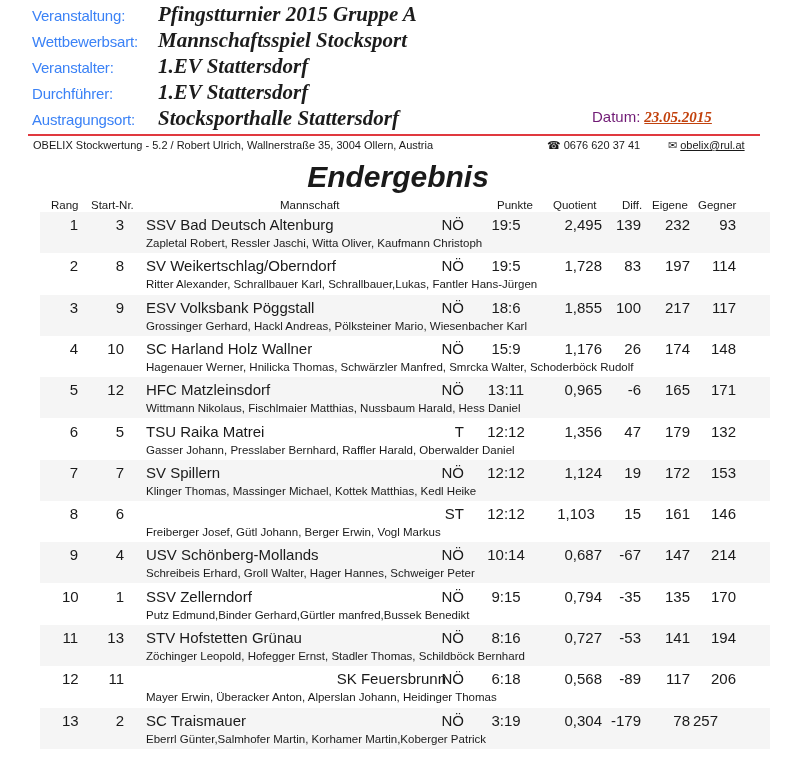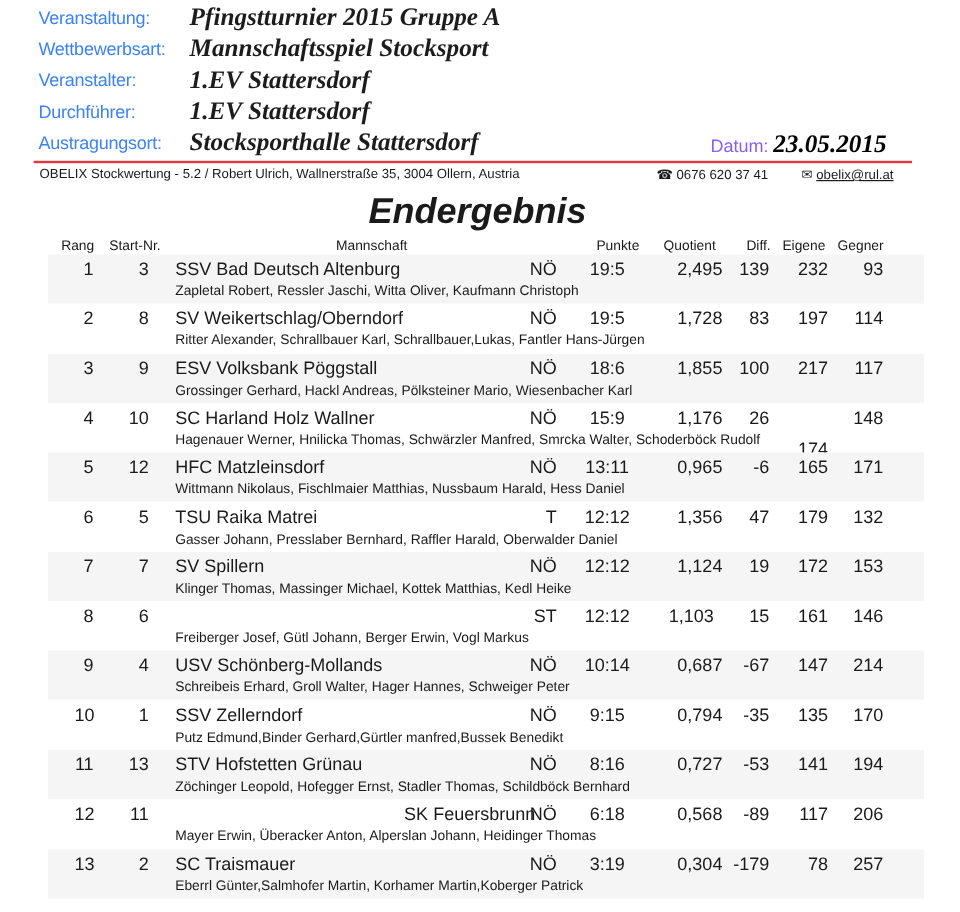--- a/index.html
+++ b/index.html
@@ -4,22 +4,22 @@
   <style>
     * { margin: 0; padding: 0; box-sizing: border-box; }
     html, body { width: 800px; height: 760px; background: #ffffff; overflow: hidden; }
     body { position: relative; font-family: "Liberation Sans", sans-serif; color: #1a1a1a; }
 
     .meta { position: absolute; left: 0; top: 0; width: 800px; }
     .meta-row { position: absolute; left: 0; height: 24px; width: 800px; }
     .meta-label { position: absolute; left: 32px; font-size: 15px; color: #3b82f6; letter-spacing: -0.2px; }
     .meta-value { position: absolute; left: 158px; font-family: "Liberation Serif", serif; font-style: italic; font-weight: bold; font-size: 21px; color: #1c1c1c; white-space: nowrap; }
     .datum { position: absolute; left: 592px; top: 108px; white-space: nowrap; }
-    .datum-label { font-size: 15px; color: #8b5cf6; }
-    .datum-value { font-family: "Liberation Serif", serif; font-style: italic; font-weight: bold; font-size: 21px; color: #000000; margin-left: 4px; }
+    .datum-label { font-size: 15px; color: #701a75; }
+    .datum-value { font-family: "Liberation Serif", serif; font-style: italic; font-weight: bold; font-size: 15px; color: #c2410c; margin-left: 4px; text-decoration: underline; }
 
     .red-rule { position: absolute; left: 28px; top: 134px; width: 732px; height: 2px; background: #e0393f; }
 
     .footer-line { position: absolute; top: 139px; left: 33px; width: 730px; height: 16px; font-size: 11px; color: #1a1a1a; white-space: nowrap; }
     .footer-left { position: absolute; left: 0; }
     .footer-phone { position: absolute; left: 514px; }
     .footer-mail { position: absolute; left: 635px; }
     .footer-mail a { color: #1a1a1a; text-decoration: underline; }
     .ico { display: inline-block; margin-right: 3px; font-size: 11px; }
 
@@ -126,21 +126,21 @@
       <span class="members">Grossinger Gerhard, Hackl Andreas, Pölksteiner Mario, Wiesenbacher Karl</span>
     </div>
     <div class="row" style="top: 123.9px;">
       <span class="cell" style="left: 22px; width: 16px; text-align: right;">4</span>
       <span class="cell" style="left: 64px; width: 20px; text-align: right;">10</span>
       <span class="cell" style="left: 106px; width: 300px; text-align: left;">SC Harland Holz Wallner</span>
       <span class="cell" style="left: 390px; width: 34px; text-align: right;">NÖ</span>
       <span class="cell" style="left: 430px; width: 72px; text-align: center;">15:9</span>
       <span class="cell" style="left: 510px; width: 52px; text-align: right;">1,176</span>
       <span class="cell" style="left: 565px; width: 36px; text-align: right;">26</span>
-      <span class="cell" style="left: 610px; width: 40px; text-align: right; margin-top: 26px;">174</span>
+      <span class="cell" style="left: 610px; width: 40px; text-align: right;">174</span>
       <span class="cell" style="left: 656px; width: 40px; text-align: right;">148</span>
       <span class="members">Hagenauer Werner, Hnilicka Thomas, Schwärzler Manfred, Smrcka Walter, Schoderböck Rudolf</span>
     </div>
     <div class="row shade" style="top: 165.2px;">
       <span class="cell" style="left: 22px; width: 16px; text-align: right;">5</span>
       <span class="cell" style="left: 64px; width: 20px; text-align: right;">12</span>
       <span class="cell" style="left: 106px; width: 300px; text-align: left;">HFC Matzleinsdorf</span>
       <span class="cell" style="left: 390px; width: 34px; text-align: right;">NÖ</span>
       <span class="cell" style="left: 430px; width: 72px; text-align: center;">13:11</span>
       <span class="cell" style="left: 510px; width: 52px; text-align: right;">0,965</span>
@@ -234,16 +234,16 @@
     </div>
     <div class="row shade" style="top: 495.6px;">
       <span class="cell" style="left: 22px; width: 16px; text-align: right;">13</span>
       <span class="cell" style="left: 64px; width: 20px; text-align: right;">2</span>
       <span class="cell" style="left: 106px; width: 300px; text-align: left;">SC Traismauer</span>
       <span class="cell" style="left: 390px; width: 34px; text-align: right;">NÖ</span>
       <span class="cell" style="left: 430px; width: 72px; text-align: center;">3:19</span>
       <span class="cell" style="left: 510px; width: 52px; text-align: right;">0,304</span>
       <span class="cell" style="left: 565px; width: 36px; text-align: right;">-179</span>
       <span class="cell" style="left: 610px; width: 40px; text-align: right;">78</span>
-      <span class="cell" style="left: 656px; width: 40px; text-align: right;">257</span>
+      <span class="cell" style="left: 638px; width: 40px; text-align: right;">257</span>
       <span class="members">Eberrl Günter,Salmhofer Martin, Korhamer Martin,Koberger Patrick</span>
     </div>
   </div>
 
 </body></html>

